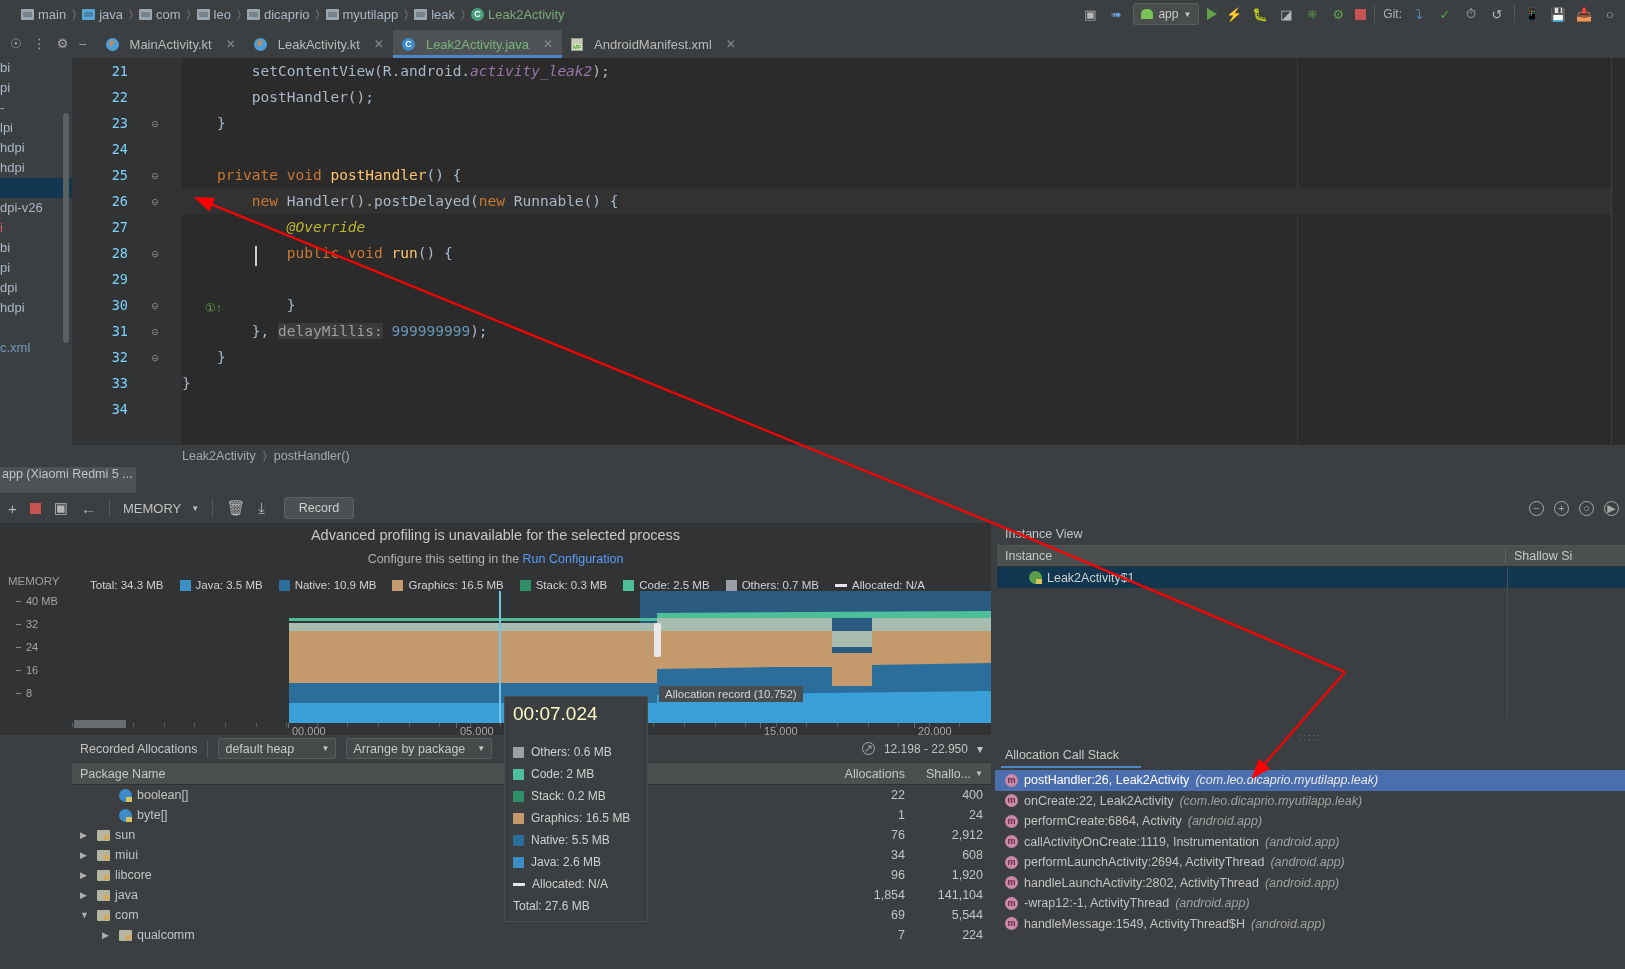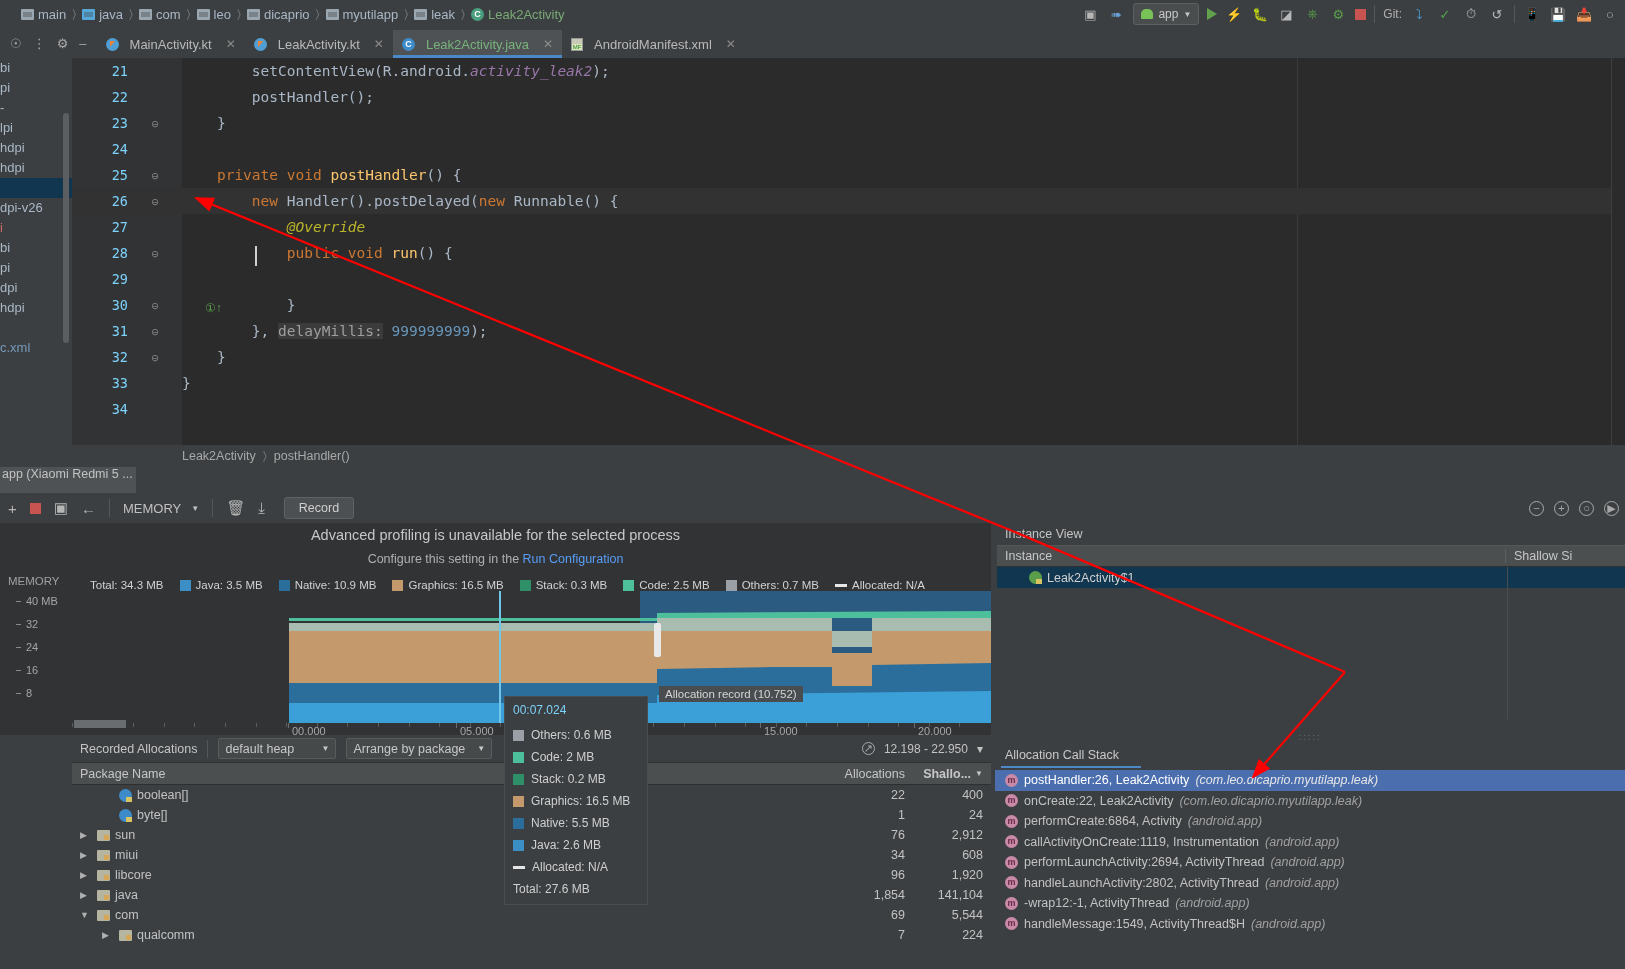--- a/index.html
+++ b/index.html
@@ -184,21 +184,21 @@
     position:absolute; left:659px; top:686px; padding:2px 6px; background:#4a4d4f;
     color:#d4d4d4; font-size:11.5px; white-space:nowrap;
   }
   .hscroll-mini { position:absolute; left:74px; top:720px; width:52px; height:8px; background:#6a6d6f; }
 
   
   .tooltip {
     position:absolute; left:504px; top:696px; width:144px; background:#3c3f41;
     border:1px solid #4a4d4f; padding:6px 8px 8px 8px; z-index:40;
   }
-  .tt-time { color:#7dd3fc; font-size:12px; margin-bottom:7px; }
+  .tt-time { color:#fef9c3; font-size:19px; margin-bottom:16px; }
   .tt-row { display:flex; align-items:center; gap:7px; height:22px; color:#cfcfcf; font-size:12px; }
   .tt-total { color:#cfcfcf; font-size:12px; margin-top:4px; }
 
   
   .alloc-panel {
     position:absolute; left:72px; top:735px; width:919px; height:234px; background:#3c3f41;
   }
   .alloc-bar {
     height:28px; display:flex; align-items:center; gap:10px; padding-left:8px;
     border-bottom:1px solid #323232;
@@ -211,21 +211,21 @@
   }
   .combo .cv { margin-right:12px; }
   .alloc-right { margin-left:auto; display:flex; align-items:center; gap:9px; padding-right:8px;
     color:#c2c2c2; font-size:12px; }
   .thead {
     height:22px; background:#4b4f50; display:flex; align-items:center;
     color:#c6c6c6; font-size:12.5px; border-bottom:1px solid #2f2f2f;
   }
   .th1 { padding-left:8px; flex:1; }
   .th2 { width:90px; text-align:right; }
-  .th3 { width:86px; text-align:right; display:flex; justify-content:flex-end; align-items:center; gap:4px; padding-right:8px;font-weight:bold;}
+  .th3 { width:86px; text-align:right; display:flex; justify-content:flex-end; align-items:center; gap:4px; padding-right:8px;}
   .trow { height:20px; display:flex; align-items:center; color:#c2c2c2; font-size:12.5px; }
   .trow .c1 { padding-left:8px; flex:1; display:flex; align-items:center; gap:5px; }
   .trow .c2 { width:90px; text-align:right; }
   .trow .c3 { width:86px; text-align:right; padding-right:8px; }
   .arrow-r { color:#b0b0b0; font-size:9px; width:12px; display:inline-block; }
   .arrow-d { color:#b0b0b0; font-size:9px; width:12px; display:inline-block; }
   .pkg-ico { width:13px;height:11px;background:#b5b5a0;border-radius:1px;display:inline-block;position:relative;}
   .pkg-ico:after{content:'';position:absolute;right:1px;bottom:1px;width:5px;height:5px;background:#d8a657;}
   .cls-ico { width:13px;height:13px;border-radius:50%;background:#3d8bc9;display:inline-block;position:relative;}
   .cls-ico:after{content:'';position:absolute;right:0;bottom:0;width:6px;height:5px;background:#d8c463;}

